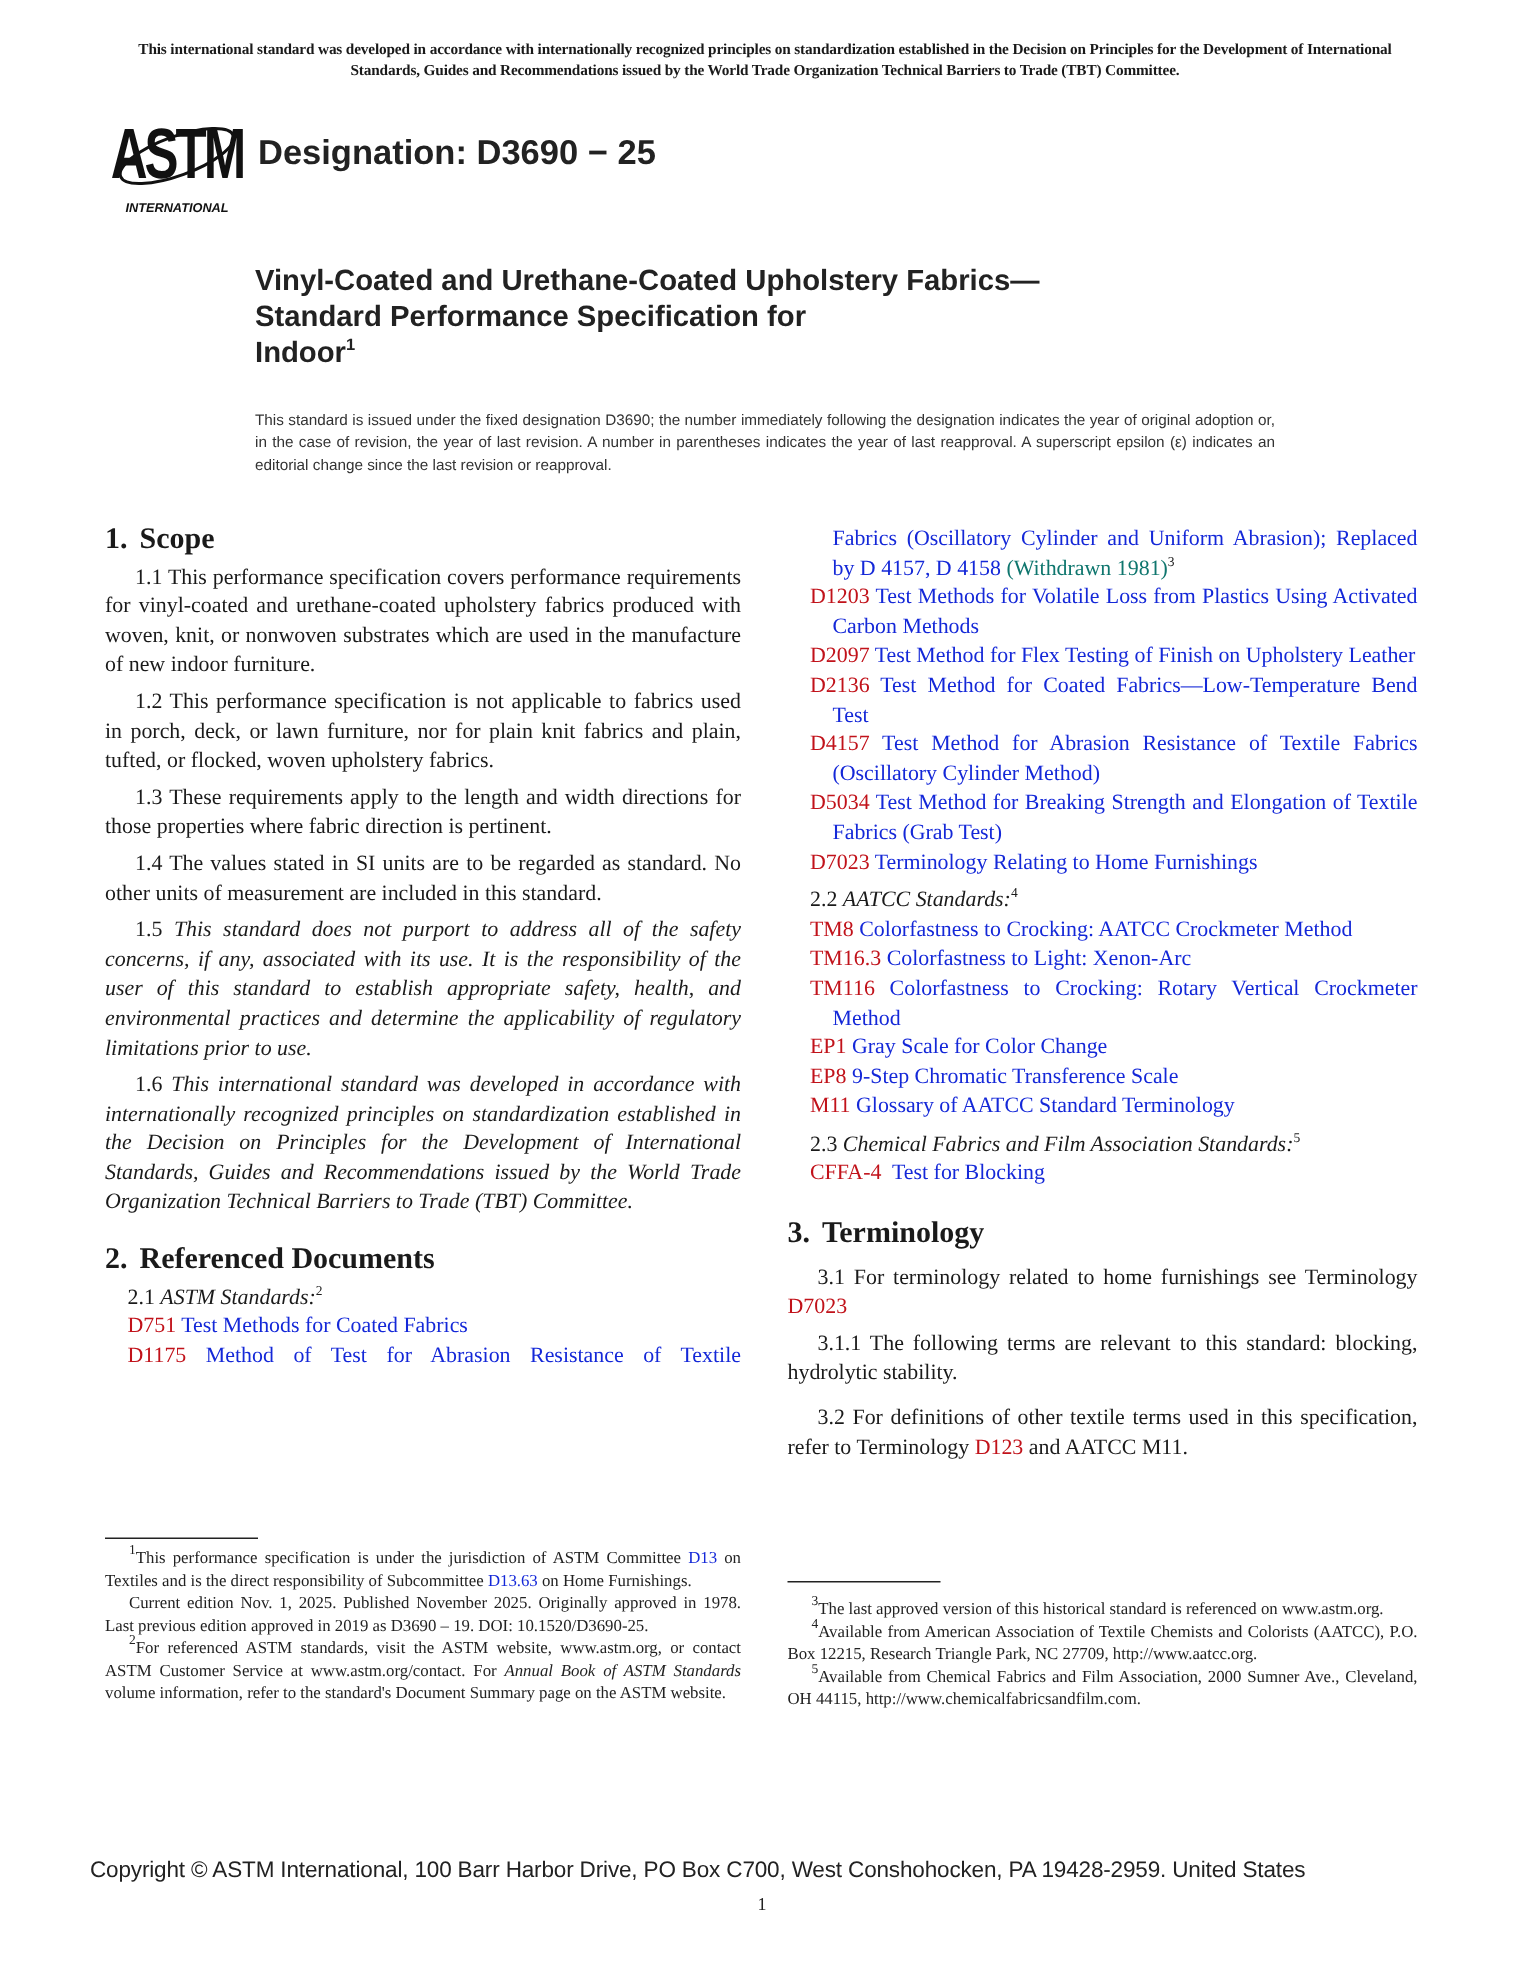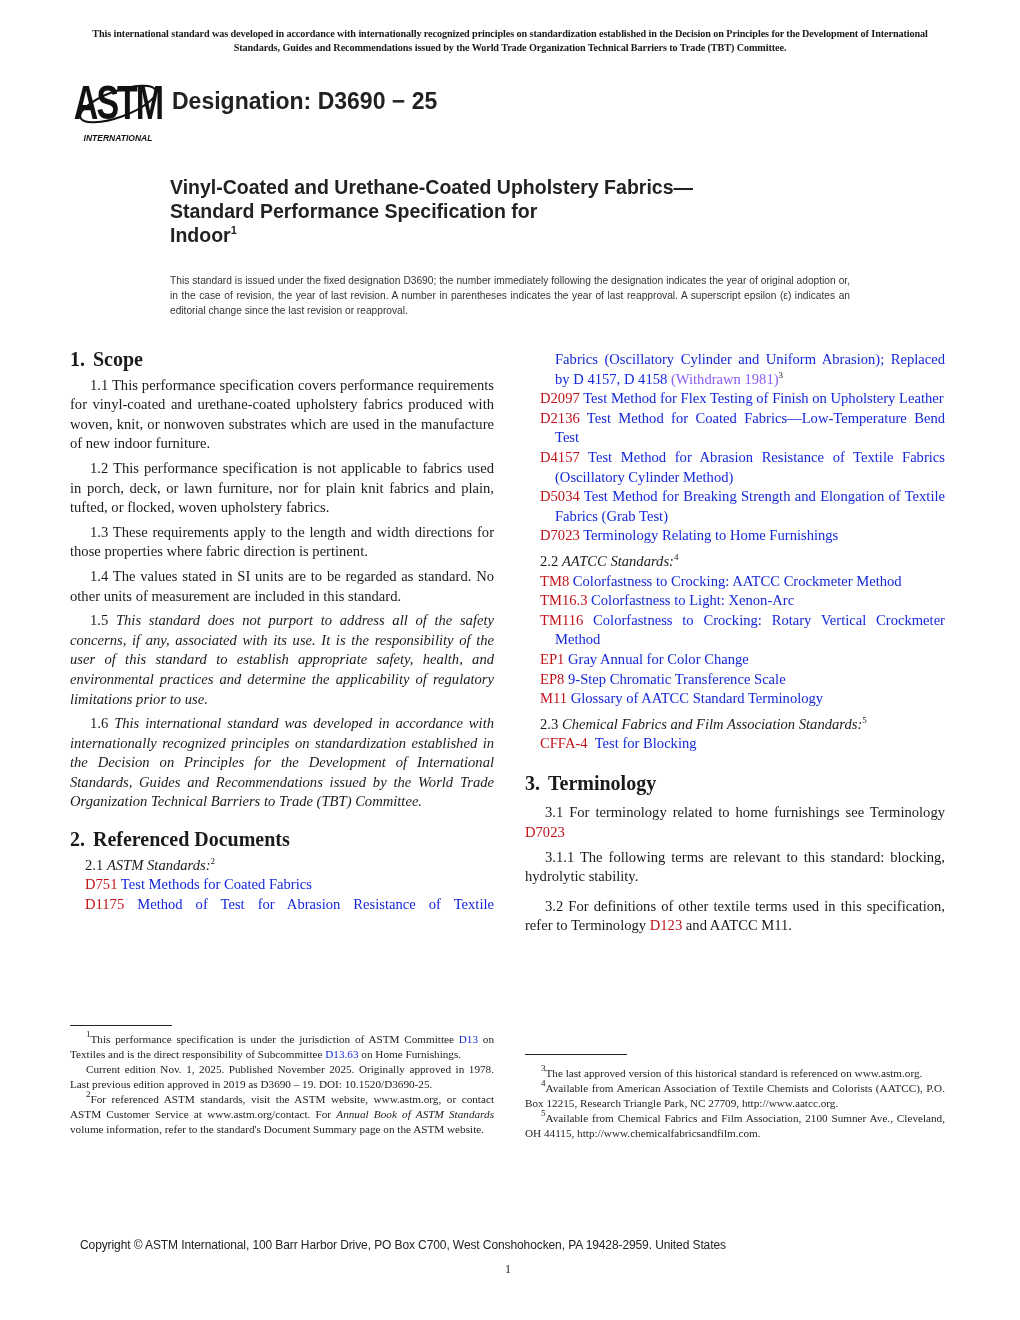--- a/index.html
+++ b/index.html
@@ -19,29 +19,29 @@
   .col { top: 350px; width: 424px; font-size: 14.6px; line-height: 19.6px; text-align: justify; }
   .col-left { left: 70px; }
   .col-right { left: 525px; width: 420px; }
   .h { font-weight: bold; font-size: 20px; margin: 0 0 6px 0; }
   .h span.num { margin-right: 8px; }
   p { margin: 0 0 5px 0; text-indent: 20px; }
   .it { font-style: italic; }
   .ref { padding-left: 30px; text-indent: -15px; margin: 0 0 0 0; text-align: justify; }
   .ref-code { color: #c1121a; }
   .ref-title { color: #1428d8; }
-  .black { color: #8b5cf6; }
+  .black { color: #0f766e; }
   .red { color: #c1121a; }
   .blue { color: #1428d8; }
   .subhead { margin: 5px 0 0 0; text-indent: 15px; }
   sup.fn { font-size: 9px; vertical-align: 6px; line-height: 0; }
   .fnrule { height: 1px; background: #222; width: 102px; }
   .footnotes { font-size: 11.2px; line-height: 15px; text-align: justify; font-family: "Liberation Serif", serif; color: #222; }
   .footnotes p { text-indent: 16px; margin: 0 0 0 0; }
-  .copyright { left: 80px; top: 1238px; font-family: "Liberation Sans", sans-serif; font-size: 12px; color: #222; letter-spacing: -0.1px; }
+  .copyright { left: 60px; top: 1238px; font-family: "Liberation Sans", sans-serif; font-size: 15px; color: #222; letter-spacing: -0.1px; }
   .pagenum { left: 505px; top: 1262px; font-size: 12px; color: #222; }
 </style>
 </head>
 <body>
 
 <div class="abs notice">This international standard was developed in accordance with internationally recognized principles on standardization established in the Decision on Principles for the Development of International Standards, Guides and Recommendations issued by the World Trade Organization Technical Barriers to Trade (TBT) Committee.</div>
 
 <div class="abs logo">
   <svg width="88" height="70" viewBox="0 0 88 70">
     <ellipse cx="44" cy="30" rx="40" ry="13" fill="none" stroke="#111" stroke-width="2" transform="rotate(-20 44 30)"></ellipse>
@@ -79,46 +79,47 @@
     <div class="footnotes" style="margin-top:6px">
       <p><sup class="fn">1</sup><span>This performance specification is under the jurisdiction of ASTM Committee</span> <span class="blue">D13</span> <span>on Textiles and is the direct responsibility of Subcommittee</span> <span class="blue">D13.63</span> <span>on Home Furnishings.</span></p>
       <p>Current edition Nov. 1, 2025. Published November 2025. Originally approved in 1978. Last previous edition approved in 2019 as D3690 – 19. DOI: 10.1520/D3690-25.</p>
       <p><sup class="fn">2</sup><span>For referenced ASTM standards, visit the ASTM website, www.astm.org, or contact ASTM Customer Service at www.astm.org/contact. For</span> <span class="it">Annual Book of ASTM Standards</span> <span>volume information, refer to the standard's Document Summary page on the ASTM website.</span></p>
     </div>
   </div>
 </div>
 
 <div class="abs col col-right">
   <div class="ref" style="padding-left:30px;text-indent:0"><span class="ref-title">Fabrics (Oscillatory Cylinder and Uniform Abrasion); Replaced by D 4157, D 4158</span> <span class="black">(Withdrawn 1981)</span><sup class="fn">3</sup></div>
+  <div class="ref"><span class="ref-code">D1203</span> <span class="ref-title">Test Methods for Volatile Loss from Plastics Using Activated Carbon Methods</span></div>
   <div class="ref"><span class="ref-code">D2097</span> <span class="ref-title">Test Method for Flex Testing of Finish on Upholstery Leather</span></div>
   <div class="ref"><span class="ref-code">D2136</span> <span class="ref-title">Test Method for Coated Fabrics—Low-Temperature Bend Test</span></div>
   <div class="ref"><span class="ref-code">D4157</span> <span class="ref-title">Test Method for Abrasion Resistance of Textile Fabrics (Oscillatory Cylinder Method)</span></div>
   <div class="ref"><span class="ref-code">D5034</span> <span class="ref-title">Test Method for Breaking Strength and Elongation of Textile Fabrics (Grab Test)</span></div>
   <div class="ref"><span class="ref-code">D7023</span> <span class="ref-title">Terminology Relating to Home Furnishings</span></div>
 
   <div class="subhead" style="margin-top:6px"><span>2.2</span> <span class="it">AATCC Standards:</span><sup class="fn">4</sup></div>
   <div class="ref"><span class="ref-code">TM8</span> <span class="ref-title">Colorfastness to Crocking: AATCC Crockmeter Method</span></div>
   <div class="ref"><span class="ref-code">TM16.3</span> <span class="ref-title">Colorfastness to Light: Xenon-Arc</span></div>
   <div class="ref"><span class="ref-code">TM116</span> <span class="ref-title">Colorfastness to Crocking: Rotary Vertical Crockmeter Method</span></div>
-  <div class="ref"><span class="ref-code">EP1</span> <span class="ref-title">Gray Annual for Color Change</span></div>
+  <div class="ref"><span class="ref-code">EP1</span> <span class="ref-title">Gray Scale for Color Change</span></div>
   <div class="ref"><span class="ref-code">EP8</span> <span class="ref-title">9-Step Chromatic Transference Scale</span></div>
   <div class="ref"><span class="ref-code">M11</span> <span class="ref-title">Glossary of AATCC Standard Terminology</span></div>
 
   <div class="subhead" style="margin-top:6px"><span>2.3</span> <span class="it">Chemical Fabrics and Film Association Standards:</span><sup class="fn">5</sup></div>
   <div class="ref"><span class="ref-code">CFFA-4</span>&nbsp; <span class="ref-title">Test for Blocking</span></div>
 
   <div class="h" style="margin-top:20px"><span class="num">3.</span><span>Terminology</span></div>
   <p style="margin-top:10px"><span>3.1 For terminology related to home furnishings see Terminology</span> <span class="red">D7023</span></p>
   <p style="margin-bottom:10px">3.1.1 The following terms are relevant to this standard: blocking, hydrolytic stability.</p>
   <p><span>3.2 For definitions of other textile terms used in this specification, refer to Terminology</span> <span class="red">D123</span> <span>and AATCC M11.</span></p>
 
   <div style="position:absolute; top:704px; left:0; width:420px;">
     <div class="fnrule"></div>
     <div class="footnotes" style="margin-top:11px">
       <p><sup class="fn">3</sup><span>The last approved version of this historical standard is referenced on www.astm.org.</span></p>
       <p><sup class="fn">4</sup><span>Available from American Association of Textile Chemists and Colorists (AATCC), P.O. Box 12215, Research Triangle Park, NC 27709, http://www.aatcc.org.</span></p>
-      <p><sup class="fn">5</sup><span>Available from Chemical Fabrics and Film Association, 2100 Sumner Ave., Cleveland, OH 44115, http://www.chemicalfabricsandfilm.com.</span></p>
+      <p><sup class="fn">5</sup><span>Available from Chemical Fabrics and Film Association, 2000 Sumner Ave., Cleveland, OH 44115, http://www.chemicalfabricsandfilm.com.</span></p>
     </div>
   </div>
 </div>
 
 <div class="abs copyright">Copyright © ASTM International, 100 Barr Harbor Drive, PO Box C700, West Conshohocken, PA 19428-2959. United States</div>
 <div class="abs pagenum">1</div>
 
 </body></html>

